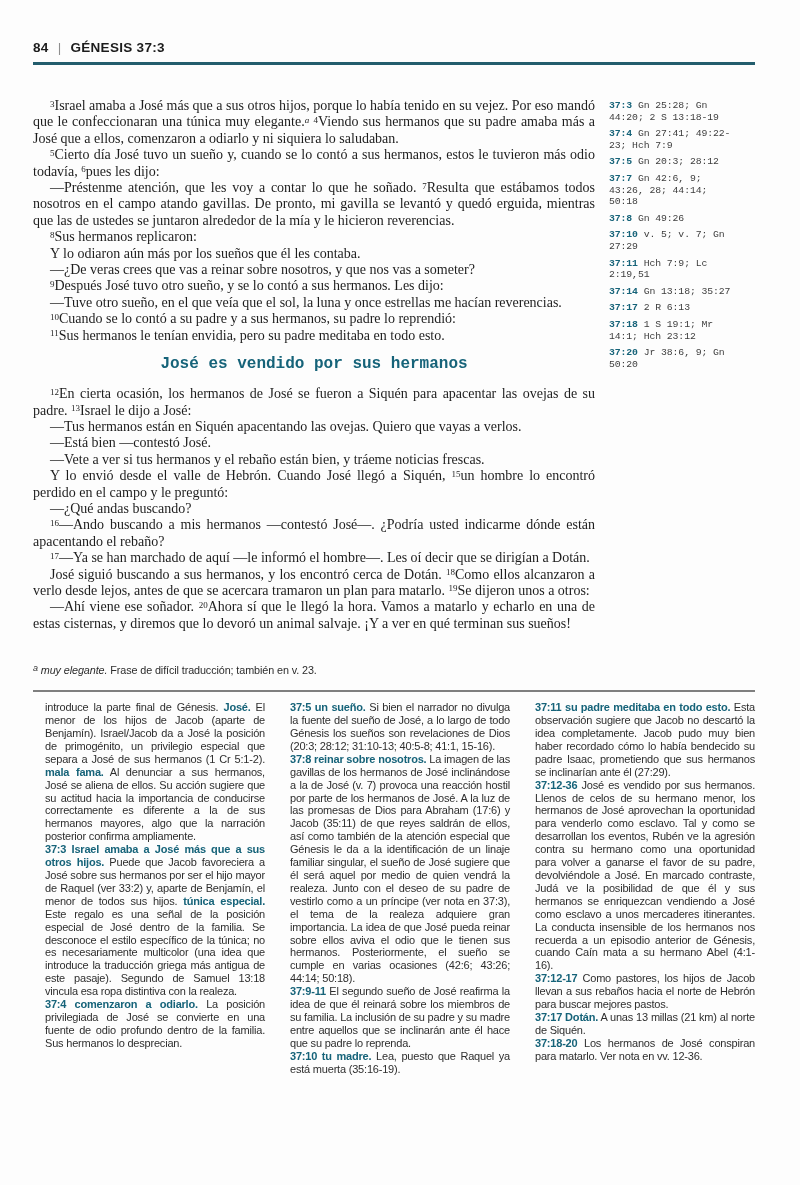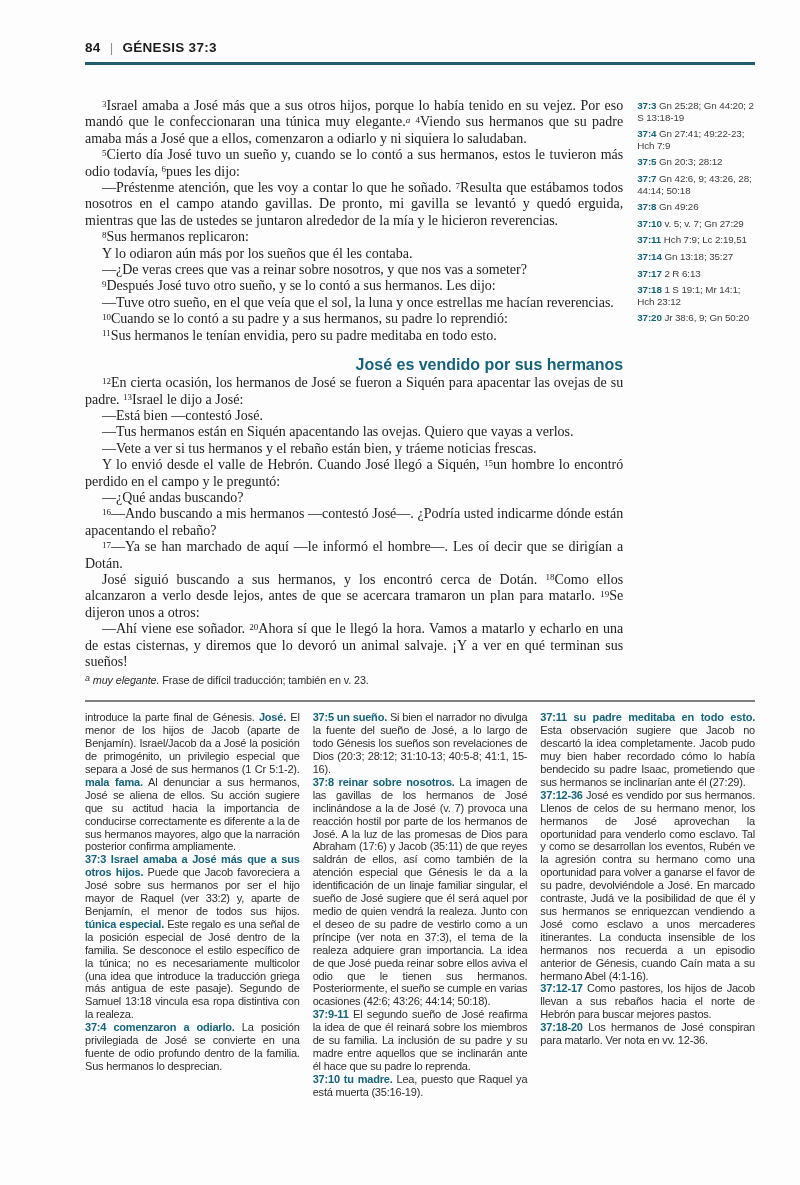--- a/index.html
+++ b/index.html
@@ -10,64 +10,64 @@
     --note-ink:#2e2e2e;
   }
   html,body{margin:0;padding:0;}
   body{
     width:800px;height:1185px;
     background:#fdfdfd;
     overflow:hidden;
     font-family:"Liberation Sans", sans-serif;
     color:var(--body-ink);
   }
-  .page{box-sizing:border-box;width:800px;height:1185px;padding:40px 45px 0 85px;}
+  .page{box-sizing:border-box;width:800px;height:1185px;padding:40px 45px 0 33px;}
 
   
   .header{display:flex;align-items:baseline;gap:9px;font-size:13.5px;font-weight:bold;letter-spacing:.3px;color:#1c1c1c;}
   .header .divider{color:#8f8f8f;font-weight:normal;}
   .header-rule{height:3px;background:var(--rule-teal);margin-top:7px;}
 
   
   .main-row{display:flex;margin-top:33px;}
   .scripture{
     width:562px;
     font-family:"Liberation Serif", serif;
     font-size:14px;line-height:16.4px;
     color:var(--body-ink);
     text-align:justify;
     hyphens:auto;-webkit-hyphens:auto;
   }
   .scripture p{margin:0;text-indent:17px;}
   sup.vnum{font-size:9px;line-height:0;position:relative;top:-3.5px;vertical-align:baseline;}
   sup.fnmark{font-size:9px;line-height:0;position:relative;top:-3.5px;vertical-align:baseline;font-style:italic;}
   .section-heading{
-    font-family:Liberation Sans, sans-serif;
+    font-family:Liberation Mono, monospace;
     color:var(--teal);font-weight:bold;font-size:16px;line-height:19px;
-    margin:11px 0 1px;text-align:right;
+    margin:11px 0 12px;text-align:center;
   }
   .refs{
     width:123px;margin-left:14px;padding-top:2px;
     font-size:9.8px;line-height:11.6px;letter-spacing:-0.1px;color:#3d3d3d;
   }
-  .ref-entry{margin-bottom:5px;}
+  .ref-entry{margin-bottom:5px;font-family:Liberation Mono, monospace;}
   .ref-v{color:var(--teal);font-weight:bold;}
 
   
-  .footnote{margin-top:4px;font-size:10.8px;line-height:13px;color:#2c2c2c;letter-spacing:-0.1px;}
+  .footnote{margin-top:32px;font-size:10.8px;line-height:13px;color:#2c2c2c;letter-spacing:-0.1px;}
   .footnote .lead{font-style:italic;}
 
   
   .notes-rule{height:2px;background:var(--notes-rule-gray);margin-top:13px;}
   .notes{display:flex;gap:13px;margin-top:9px;}
   .notes-col{
     flex:1;min-width:0;
     font-size:11px;line-height:12.9px;letter-spacing:-0.2px;
     text-align:justify;color:var(--note-ink);
-    hyphens:auto;-webkit-hyphens:auto;
+    hyphens:auto;margin-left:12px;-webkit-hyphens:auto;
   }
   .notes-col p{margin:0;}
   .note-lead{color:var(--teal);font-weight:bold;}
   .note-italic{}
 </style>
 </head>
 <body>
 
 <div class="page">
 
@@ -88,22 +88,22 @@
           <p>Y lo odiaron aún más por los sueños que él les contaba.</p>
           <p>—¿De veras crees que vas a reinar sobre nosotros, y que nos vas a someter?</p>
           <p><sup class="vnum">9</sup>Después José tuvo otro sueño, y se lo contó a sus hermanos. Les dijo:</p>
           <p>—Tuve otro sueño, en el que veía que el sol, la luna y once estrellas me hacían reverencias.</p>
           <p><sup class="vnum">10</sup>Cuando se lo contó a su padre y a sus hermanos, su padre lo reprendió:</p>
           <p><sup class="vnum">11</sup>Sus hermanos le tenían envidia, pero su padre meditaba en todo esto.</p>
         </div>
       <h2 class="section-heading">José es vendido por sus hermanos</h2>
       <div>
           <p><sup class="vnum">12</sup>En cierta ocasión, los hermanos de José se fueron a Siquén para apacentar las ovejas de su padre. <sup class="vnum">13</sup>Israel le dijo a José:</p>
+          <p>—Tus hermanos están en Siquén apacentando las ovejas. Quiero que vayas a verlos.</p>
           <p>—Está bien —contestó José.</p>
-          <p>—Tus hermanos están en Siquén apacentando las ovejas. Quiero que vayas a verlos.</p>
           <p>—Vete a ver si tus hermanos y el rebaño están bien, y tráeme noticias frescas.</p>
           <p>Y lo envió desde el valle de Hebrón. Cuando José llegó a Siquén, <sup class="vnum">15</sup>un hombre lo encontró perdido en el campo y le preguntó:</p>
           <p>—¿Qué andas buscando?</p>
           <p><sup class="vnum">16</sup>—Ando buscando a mis hermanos —contestó José—. ¿Podría usted indicarme dónde están apacentando el rebaño?</p>
           <p><sup class="vnum">17</sup>—Ya se han marchado de aquí —le informó el hombre—. Les oí decir que se dirigían a Dotán.</p>
           <p>José siguió buscando a sus hermanos, y los encontró cerca de Dotán. <sup class="vnum">18</sup>Como ellos alcanzaron a verlo desde lejos, antes de que se acercara tramaron un plan para matarlo. <sup class="vnum">19</sup>Se dijeron unos a otros:</p>
           <p>—Ahí viene ese soñador. <sup class="vnum">20</sup>Ahora sí que le llegó la hora. Vamos a matarlo y echarlo en una de estas cisternas, y diremos que lo devoró un animal salvaje. ¡Y a ver en qué terminan sus sueños!</p>
         </div>
     </div>
     <div class="refs">
@@ -134,17 +134,18 @@
     <div class="notes-col">
         <p><span class="note-lead">37:5 un sueño.</span> Si bien el narrador no divulga la fuente del sueño de José, a lo largo de todo Génesis los sueños son revelaciones de Dios (20:3; 28:12; 31:10-13; 40:5-8; 41:1, 15-16).</p>
         <p><span class="note-lead">37:8 reinar sobre nosotros.</span> La imagen de las gavillas de los hermanos de José inclinándose a la de José (v. 7) provoca una reacción hostil por parte de los hermanos de José. A la luz de las promesas de Dios para Abraham (17:6) y Jacob (35:11) de que reyes saldrán de ellos, así como también de la atención especial que Génesis le da a la identificación de un linaje familiar singular, el sueño de José sugiere que él será aquel por medio de quien vendrá la realeza. Junto con el deseo de su padre de vestirlo como a un príncipe (ver nota en 37:3), el tema de la realeza adquiere gran importancia. La idea de que José pueda reinar sobre ellos aviva el odio que le tienen sus hermanos. Posteriormente, el sueño se cumple en varias ocasiones (42:6; 43:26; 44:14; 50:18).</p>
         <p><span class="note-lead">37:9-11</span> El segundo sueño de José reafirma la idea de que él reinará sobre los miembros de su familia. La inclusión de su padre y su madre entre aquellos que se inclinarán ante él hace que su padre lo reprenda.</p>
         <p><span class="note-lead">37:10 tu madre.</span> Lea, puesto que Raquel ya está muerta (35:16-19).</p>
       </div>
     <div class="notes-col">
         <p><span class="note-lead">37:11 su padre meditaba en todo esto.</span> Esta observación sugiere que Jacob no descartó la idea completamente. Jacob pudo muy bien haber recordado cómo lo había bendecido su padre Isaac, prometiendo que sus hermanos se inclinarían ante él (27:29).</p>
         <p><span class="note-lead">37:12-36</span><span class="note-italic"> José es vendido por sus hermanos.</span> Llenos de celos de su hermano menor, los hermanos de José aprovechan la oportunidad para venderlo como esclavo. Tal y como se desarrollan los eventos, Rubén ve la agresión contra su hermano como una oportunidad para volver a ganarse el favor de su padre, devolviéndole a José. En marcado contraste, Judá ve la posibilidad de que él y sus hermanos se enriquezcan vendiendo a José como esclavo a unos mercaderes itinerantes. La conducta insensible de los hermanos nos recuerda a un episodio anterior de Génesis, cuando Caín mata a su hermano Abel (4:1-16).</p>
         <p><span class="note-lead">37:12-17</span> Como pastores, los hijos de Jacob llevan a sus rebaños hacia el norte de Hebrón para buscar mejores pastos.</p>
+        <p><span class="note-lead">37:17 Dotán.</span> A unas 13 millas (21 km) al norte de Siquén.</p>
         <p><span class="note-lead">37:18-20</span> Los hermanos de José conspiran para matarlo. Ver nota en vv. 12-36.</p>
       </div>
   </div>
 
 </div>
 
 </body></html>

